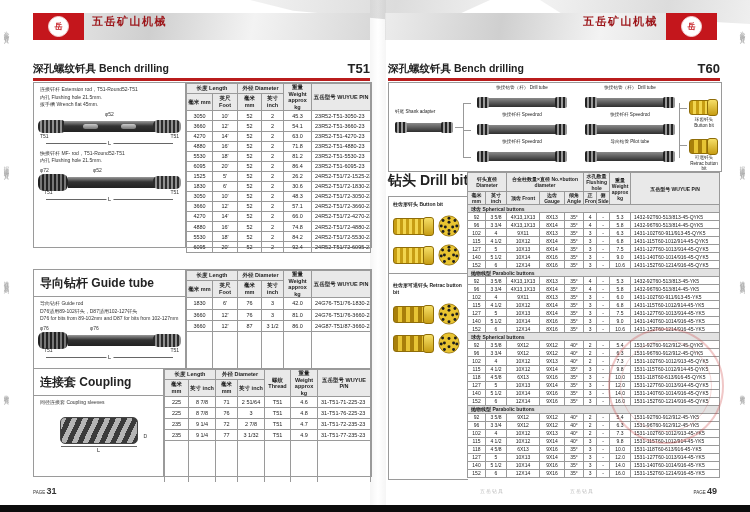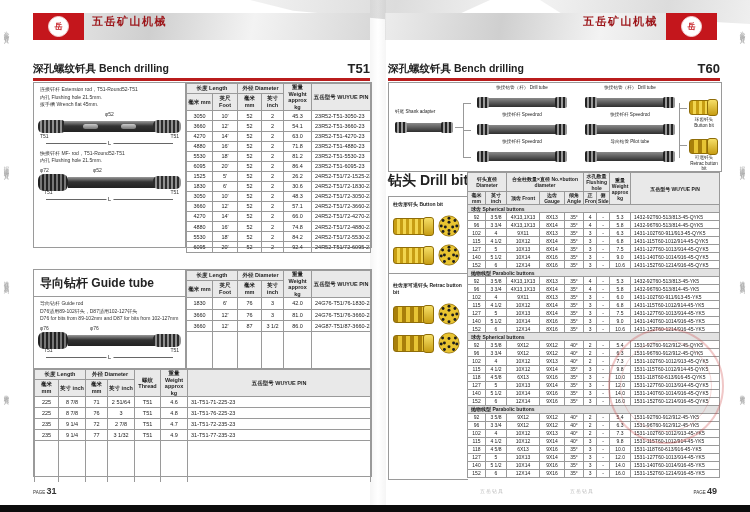--- a/index.html
+++ b/index.html
@@ -353,20 +353,32 @@
           <td></td>
           <td></td>
           <td></td>
           <td></td>
         </tr>
       </tbody>
   </table>
 </div>
 
 <div class="sec" style="left:33px;top:368px;width:337px;height:107px;">
+  <div class="secL" style="width:129px;">
+    <div class="h2">连接套 Coupling</div>
+    <div class="desc">
+      <div>同径连接套 Coupling sleeves</div>
+    </div>
+    <div style="position:relative;">
+      <div class="coupimg"></div>
+      <span class="dim" style="top:16px;right:16px;">D</span>
+      <div style="position:relative;width:76px;margin:0 auto;border-top:1px solid #666;"></div>
+      <div style="text-align:center;font-size:5.5px;">L</div>
+    </div>
+  </div>
   <table class="t">
     <colgroup>
         <col style="width:24px">
         <col style="width:27px">
         <col style="width:22px">
         <col style="width:27px">
         <col style="width:26px">
         <col style="width:27px">
         <col>
       </colgroup>

